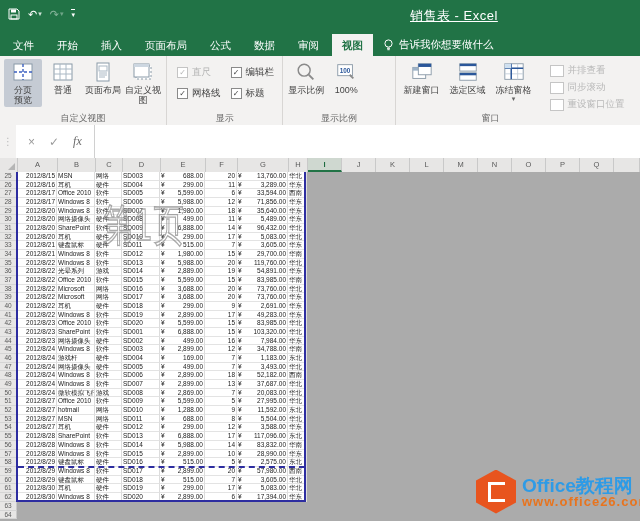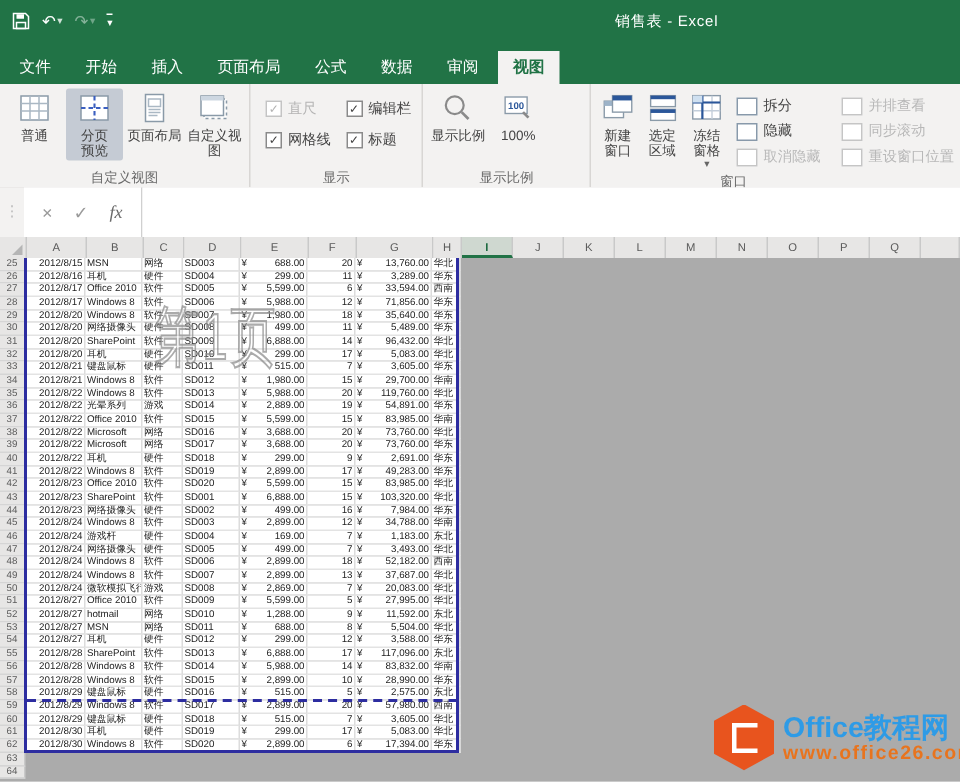--- a/index.html
+++ b/index.html
@@ -5,21 +5,21 @@
   html,body{margin:0;padding:0;}
   body{width:640px;height:521px;position:relative;overflow:hidden;
        font-family:"Liberation Sans","DejaVu Sans",sans-serif;background:#fff;
        -webkit-font-smoothing:antialiased;}
   
   .titlebar{position:absolute;left:0;top:0;width:640px;height:28px;background:#217346;color:#fff;}
   .qat{position:absolute;left:8px;top:5px;display:flex;align-items:center;gap:8px;height:18px;}
   .qat .qbtn{display:flex;align-items:center;color:#fff;font-size:11px;cursor:default;}
   .qat .caret{font-size:7px;margin-left:1px;color:#cfe3d8;}
   .qat .dim{opacity:.45;}
-  .title-text{position:absolute;left:410px;top:7px;font-size:10px;color:#fff;letter-spacing:.5px;}
+  .title-text{position:absolute;left:410px;top:7px;font-size:13px;color:#fff;letter-spacing:.5px;text-decoration:underline;}
   
   .tabrow{position:absolute;left:0;top:28px;width:640px;height:28px;background:#217346;display:flex;align-items:flex-end;}
   .tab{height:22px;line-height:22px;padding:0 10px;font-size:10.5px;color:#fff;margin-left:3px;cursor:default;white-space:nowrap;}
   .tab.active{background:#f3f2f1;color:#217346;font-weight:bold;}
   .tellme{display:flex;align-items:center;gap:5px;color:#fff;font-size:10.5px;height:22px;margin-left:10px;white-space:nowrap;}
   
   .ribbon{position:absolute;left:0;top:56px;width:640px;height:69px;background:#f3f2f1;border-bottom:1px solid #d2d0ce;display:flex;}
   .rgroup{position:relative;height:100%;border-right:1px solid #d8d6d4;display:flex;flex-direction:column;}
   .rgroup-body{flex:1;display:flex;align-items:flex-start;padding:3px 4px 0 4px;gap:2px;}
   .rgroup-label{height:13px;line-height:12px;text-align:center;font-size:9px;color:#6a6a6a;}
@@ -95,44 +95,52 @@
 
 <div class="tabrow" id="tabrow">
   <div class="tab">文件</div>
     <div class="tab">开始</div>
     <div class="tab">插入</div>
     <div class="tab">页面布局</div>
     <div class="tab">公式</div>
     <div class="tab">数据</div>
     <div class="tab">审阅</div>
     <div class="tab active">视图</div>
+    <div class="tellme" id="tellme">
+    <svg width="11" height="13" viewBox="0 0 11 13">
+        <circle cx="5.5" cy="4.5" r="3.6" fill="none" stroke="#fff" stroke-width="1"></circle>
+        <rect x="4" y="8.6" width="3" height="1.2" fill="#fff"></rect>
+        <rect x="4.3" y="10.2" width="2.4" height="1" fill="#fff"></rect>
+      </svg>
+    <span>告诉我你想要做什么</span>
+  </div>
 </div>
 
 <div class="ribbon">
   <div class="rgroup" style="width:166px;">
     <div class="rgroup-body" id="g-views">
-        <div class="bigbtn">
-          <span class="icon20">
-            <svg width="22" height="20" viewBox="0 0 22 20">
-              <rect x="2" y="2" width="18" height="16" fill="#fff" stroke="#8a9aa8"></rect>
-              <path d="M2 7h18M2 12h18M8 2v16M14 2v16" stroke="#aab8c4" stroke-width="1" fill="none"></path>
-            </svg>
-          </span>
-          <span class="blabel">普通</span>
-        </div>
         <div class="bigbtn selected">
           <span class="icon20">
             <svg width="22" height="20" viewBox="0 0 22 20">
               <rect x="2" y="2" width="18" height="16" fill="#fff" stroke="#8a9aa8"></rect>
               <path d="M2 10h18" stroke="#3b5fc0" stroke-width="1.4" stroke-dasharray="3 2"></path>
               <path d="M11 2v16" stroke="#3b5fc0" stroke-width="1.4" stroke-dasharray="3 2"></path>
             </svg>
           </span>
           <span class="blabel">分页
 预览</span>
+        </div>
+        <div class="bigbtn">
+          <span class="icon20">
+            <svg width="22" height="20" viewBox="0 0 22 20">
+              <rect x="2" y="2" width="18" height="16" fill="#fff" stroke="#8a9aa8"></rect>
+              <path d="M2 7h18M2 12h18M8 2v16M14 2v16" stroke="#aab8c4" stroke-width="1" fill="none"></path>
+            </svg>
+          </span>
+          <span class="blabel">普通</span>
         </div>
         <div class="bigbtn">
           <span class="icon20">
             <svg width="22" height="20" viewBox="0 0 22 20">
               <rect x="5" y="1" width="12" height="18" fill="#fff" stroke="#8a9aa8"></rect>
               <rect x="7" y="4" width="8" height="5" fill="none" stroke="#aab8c4"></rect>
               <path d="M7 11h8M7 13h8M7 15h6" stroke="#aab8c4"></path>
             </svg>
           </span>
           <span class="blabel">页面布局</span>
@@ -227,34 +235,20 @@
           <span class="icon20">
             <svg width="24" height="22" viewBox="0 0 24 22">
               <rect x="2" y="2" width="20" height="17" fill="#fff" stroke="#8a9aa8"></rect>
               <path d="M2 7h20M2 13h20M9 2v17M16 2v17" stroke="#c3ceda"></path>
               <path d="M9 2v17M2 7h20" stroke="#2b579a" stroke-width="1.6"></path>
               <rect x="2" y="2" width="7" height="5" fill="#cfe0f0"></rect>
             </svg>
           </span>
           <span class="blabel">冻结窗格</span>
           <span class="ddcaret">▾</span>
-        </div>
-        <div class="smallcol">
-          <div class="smallbtn">
-            <span class="mini-ic"></span>
-            <span>拆分</span>
-          </div>
-          <div class="smallbtn">
-            <span class="mini-ic"></span>
-            <span>隐藏</span>
-          </div>
-          <div class="smallbtn disabled">
-            <span class="mini-ic dim"></span>
-            <span>取消隐藏</span>
-          </div>
         </div>
         <div class="smallcol" style="margin-left: 12px;">
           <div class="smallbtn disabled">
             <span class="mini-ic dim"></span>
             <span>并排查看</span>
           </div>
           <div class="smallbtn disabled">
             <span class="mini-ic dim"></span>
             <span>同步滚动</span>
           </div>

